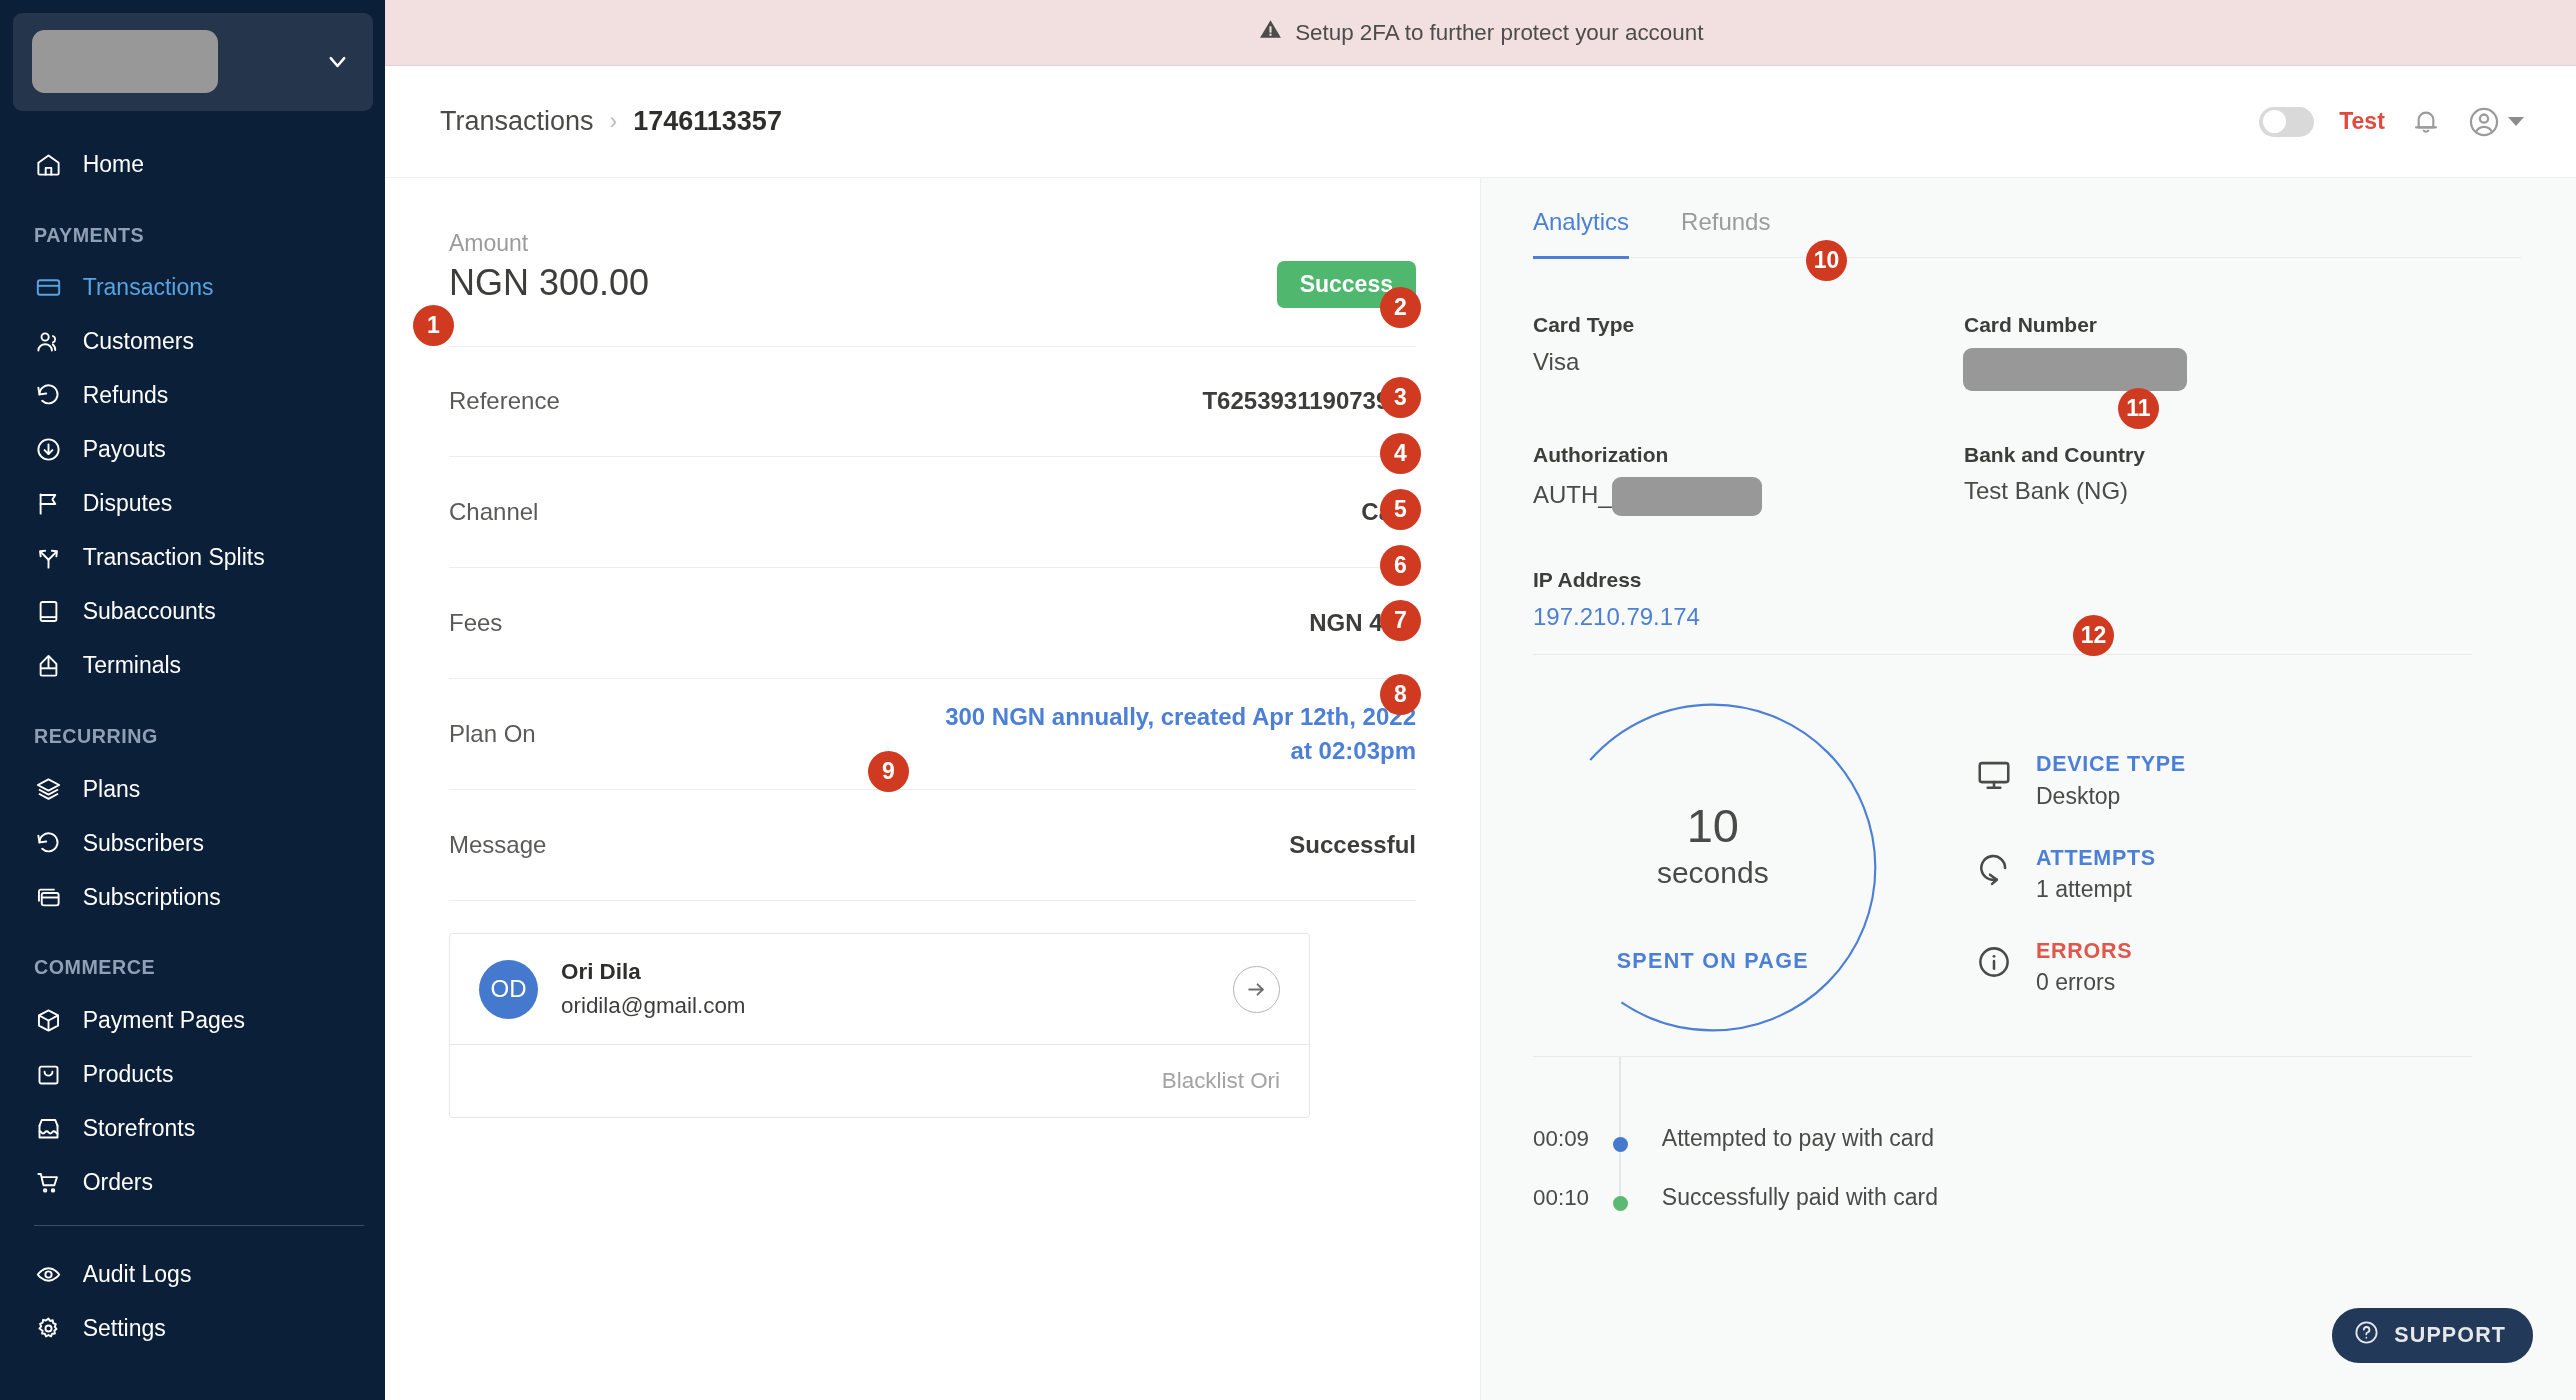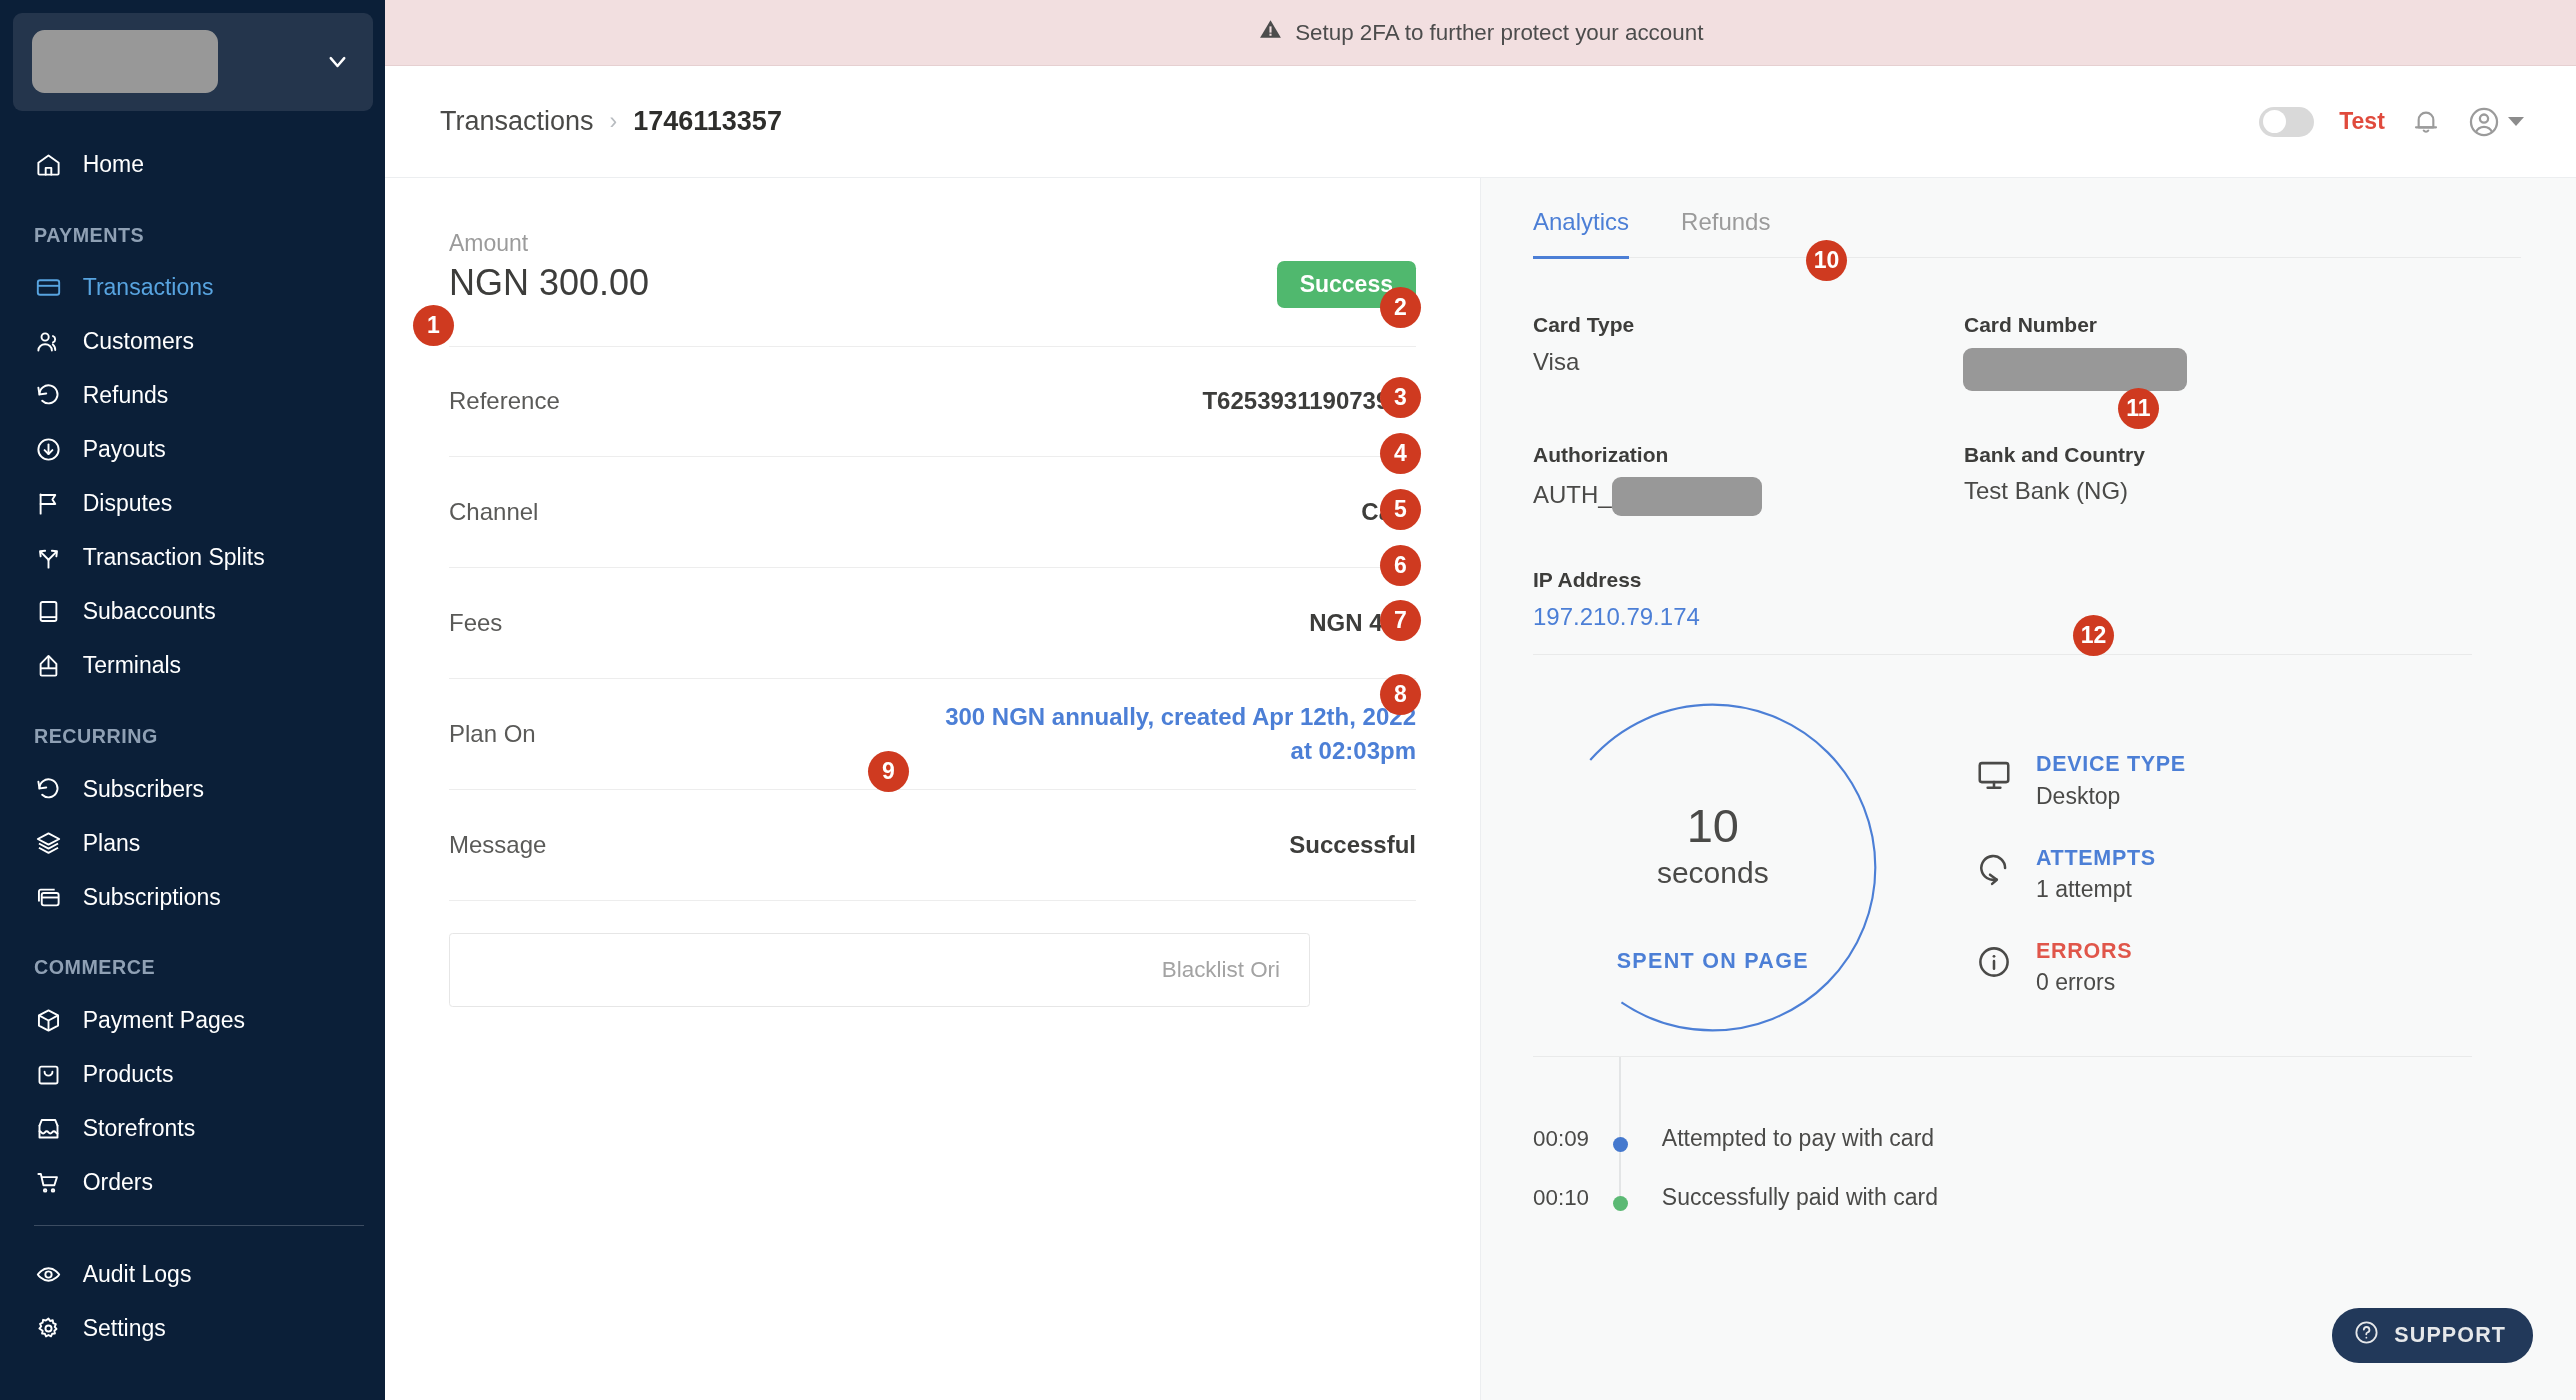--- a/index.html
+++ b/index.html
@@ -350,36 +350,36 @@
           <line x1="12" y1="3.5" x2="12" y2="14.5"></line>
         </svg>
     </span>
     <span>Terminals</span>
   </div>
 
   <div class="nav-section-label">RECURRING</div>
 
   <div class="nav-item">
     <span class="nav-ico">
-      <svg width="27" height="27" viewBox="0 0 24 24" stroke-linecap="round">
-          <path d="M4 11a8 8 0 1 1 2.4 5.7"></path>
-          <polyline points="3 5 4 11 10 10.2"></polyline>
-        </svg>
-    </span>
-    <span>Subscribers</span>
-  </div>
-  <div class="nav-item">
-    <span class="nav-ico">
       <svg width="27" height="27" viewBox="0 0 24 24" stroke-linejoin="round">
           <polygon points="12 3 21.5 8 12 13 2.5 8"></polygon>
           <polyline points="3.5 12 12 16.5 20.5 12"></polyline>
           <polyline points="3.5 15.8 12 20.3 20.5 15.8"></polyline>
         </svg>
     </span>
     <span>Plans</span>
+  </div>
+  <div class="nav-item">
+    <span class="nav-ico">
+      <svg width="27" height="27" viewBox="0 0 24 24" stroke-linecap="round">
+          <path d="M4 11a8 8 0 1 1 2.4 5.7"></path>
+          <polyline points="3 5 4 11 10 10.2"></polyline>
+        </svg>
+    </span>
+    <span>Subscribers</span>
   </div>
   <div class="nav-item">
     <span class="nav-ico">
       <svg width="27" height="27" viewBox="0 0 24 24" stroke-linejoin="round">
           <rect x="6" y="8" width="15" height="11" rx="1.8"></rect>
           <path d="M3.5 15.5V6.6A1.6 1.6 0 0 1 5.1 5h12.4"></path>
           <line x1="6" y1="12" x2="21" y2="12"></line>
         </svg>
     </span>
     <span>Subscriptions</span>
@@ -518,20 +518,33 @@
       <div class="detail-row">
         <span class="dkey">Plan On</span>
         <span class="dval link">300 NGN annually, created Apr 12th, 2022 at 02:03pm</span>
       </div>
       <div class="detail-row">
         <span class="dkey">Message</span>
         <span class="dval">Successful</span>
       </div>
 
       <div class="cust-card">
+        <div class="cust-top">
+          <div class="avatar-circle">OD</div>
+          <div>
+            <div class="cust-name">Ori Dila</div>
+            <div class="cust-email">oridila@gmail.com</div>
+          </div>
+          <div class="arrow-btn">
+            <svg width="25" height="25" viewBox="0 0 24 24" fill="none" stroke="#6e6e6e" stroke-width="1.8" stroke-linecap="round" stroke-linejoin="round">
+                <line x1="5" y1="12" x2="18" y2="12"></line>
+                <polyline points="13 7 18 12 13 17"></polyline>
+              </svg>
+          </div>
+        </div>
         <div class="cust-bottom">
           <span class="blacklist">Blacklist Ori</span>
         </div>
       </div>
     </div>
 
     <div id="right-pane">
       <div class="tabs">
         <div class="tab active">Analytics</div>
         <div class="tab">Refunds</div>

